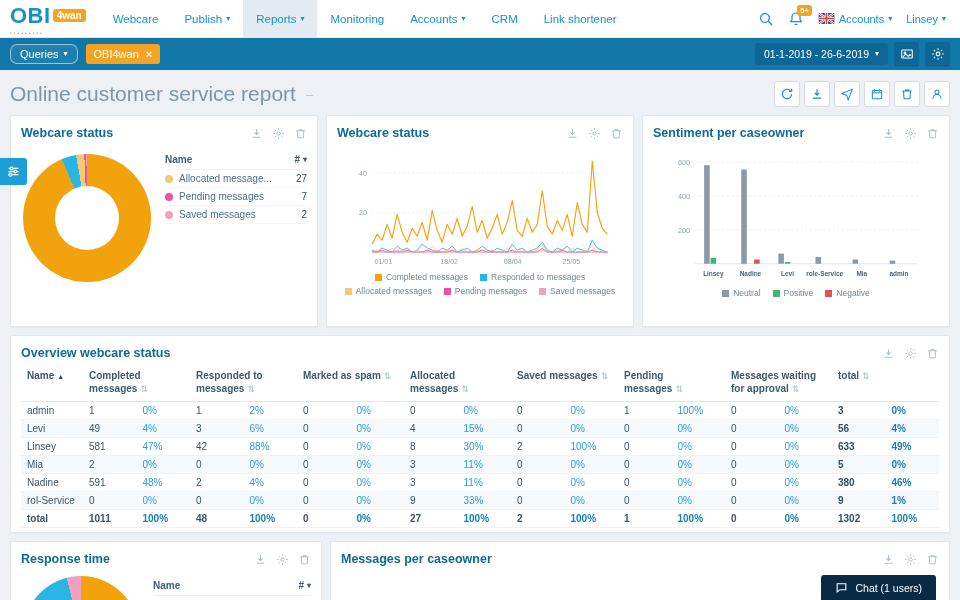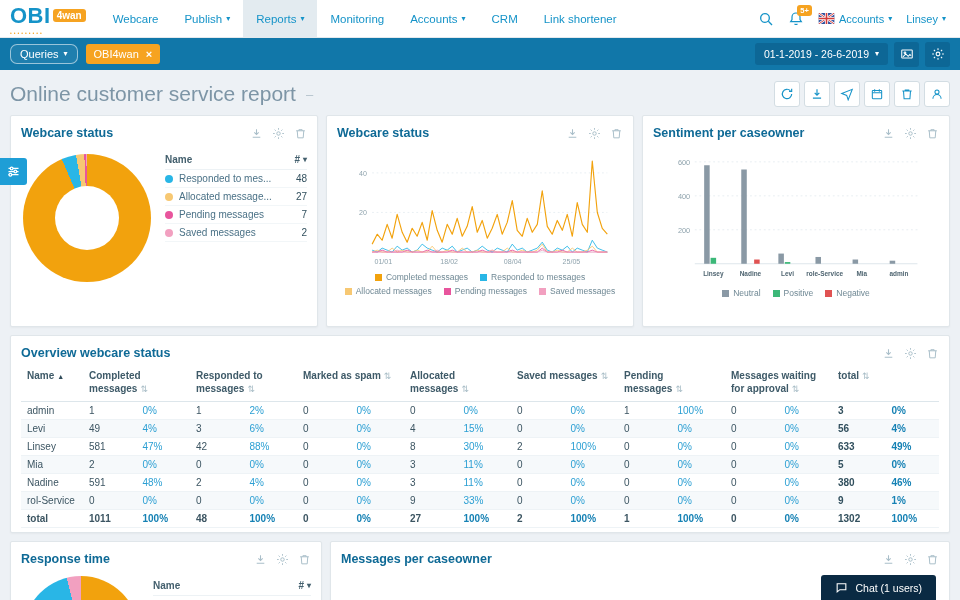--- a/index.html
+++ b/index.html
@@ -264,25 +264,20 @@
           </div>
         <div class="legend">
           <div class="legend-head">
             <span>Name</span>
             <span class="lh-right">
                 <span>#</span>
                 <span class="caret">▾</span>
               </span>
           </div>
           <div class="legend-row">
-              <span class="dot" style="background: rgb(41, 182, 230);"></span>
-              <span class="l-label">Responded to mes...</span>
-              <span class="l-val">48</span>
-            </div>
-          <div class="legend-row">
               <span class="dot" style="background: rgb(247, 200, 115);"></span>
               <span class="l-label">Allocated message...</span>
               <span class="l-val">27</span>
             </div>
           <div class="legend-row">
               <span class="dot" style="background: rgb(232, 85, 157);"></span>
               <span class="l-label">Pending messages</span>
               <span class="l-val">7</span>
             </div>
           <div class="legend-row">

